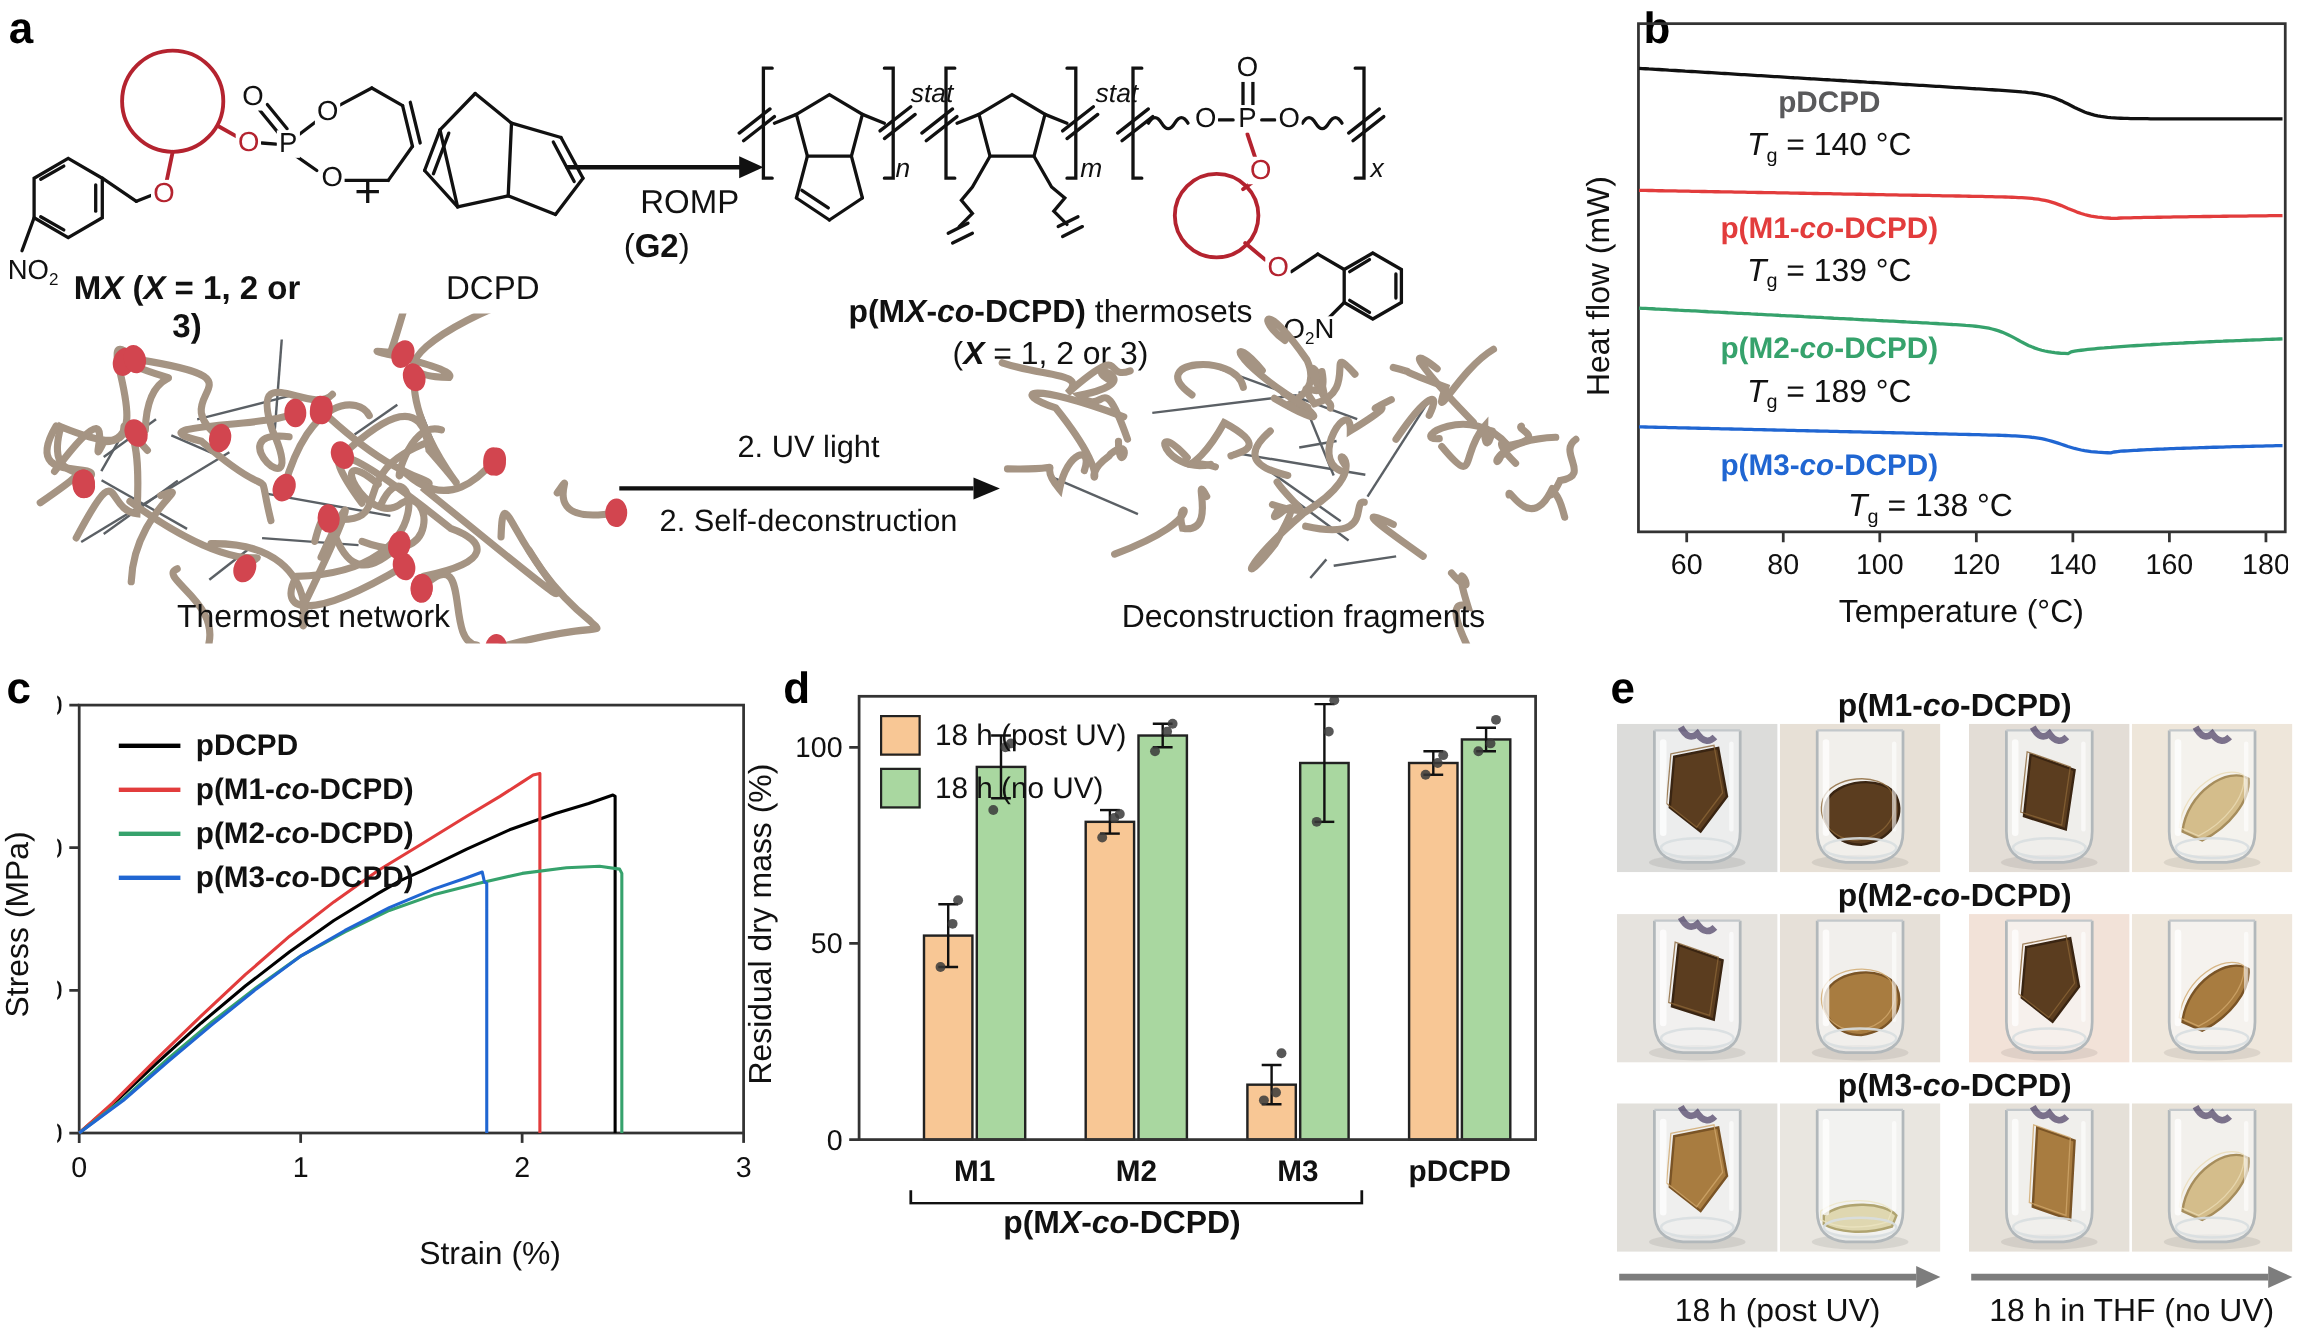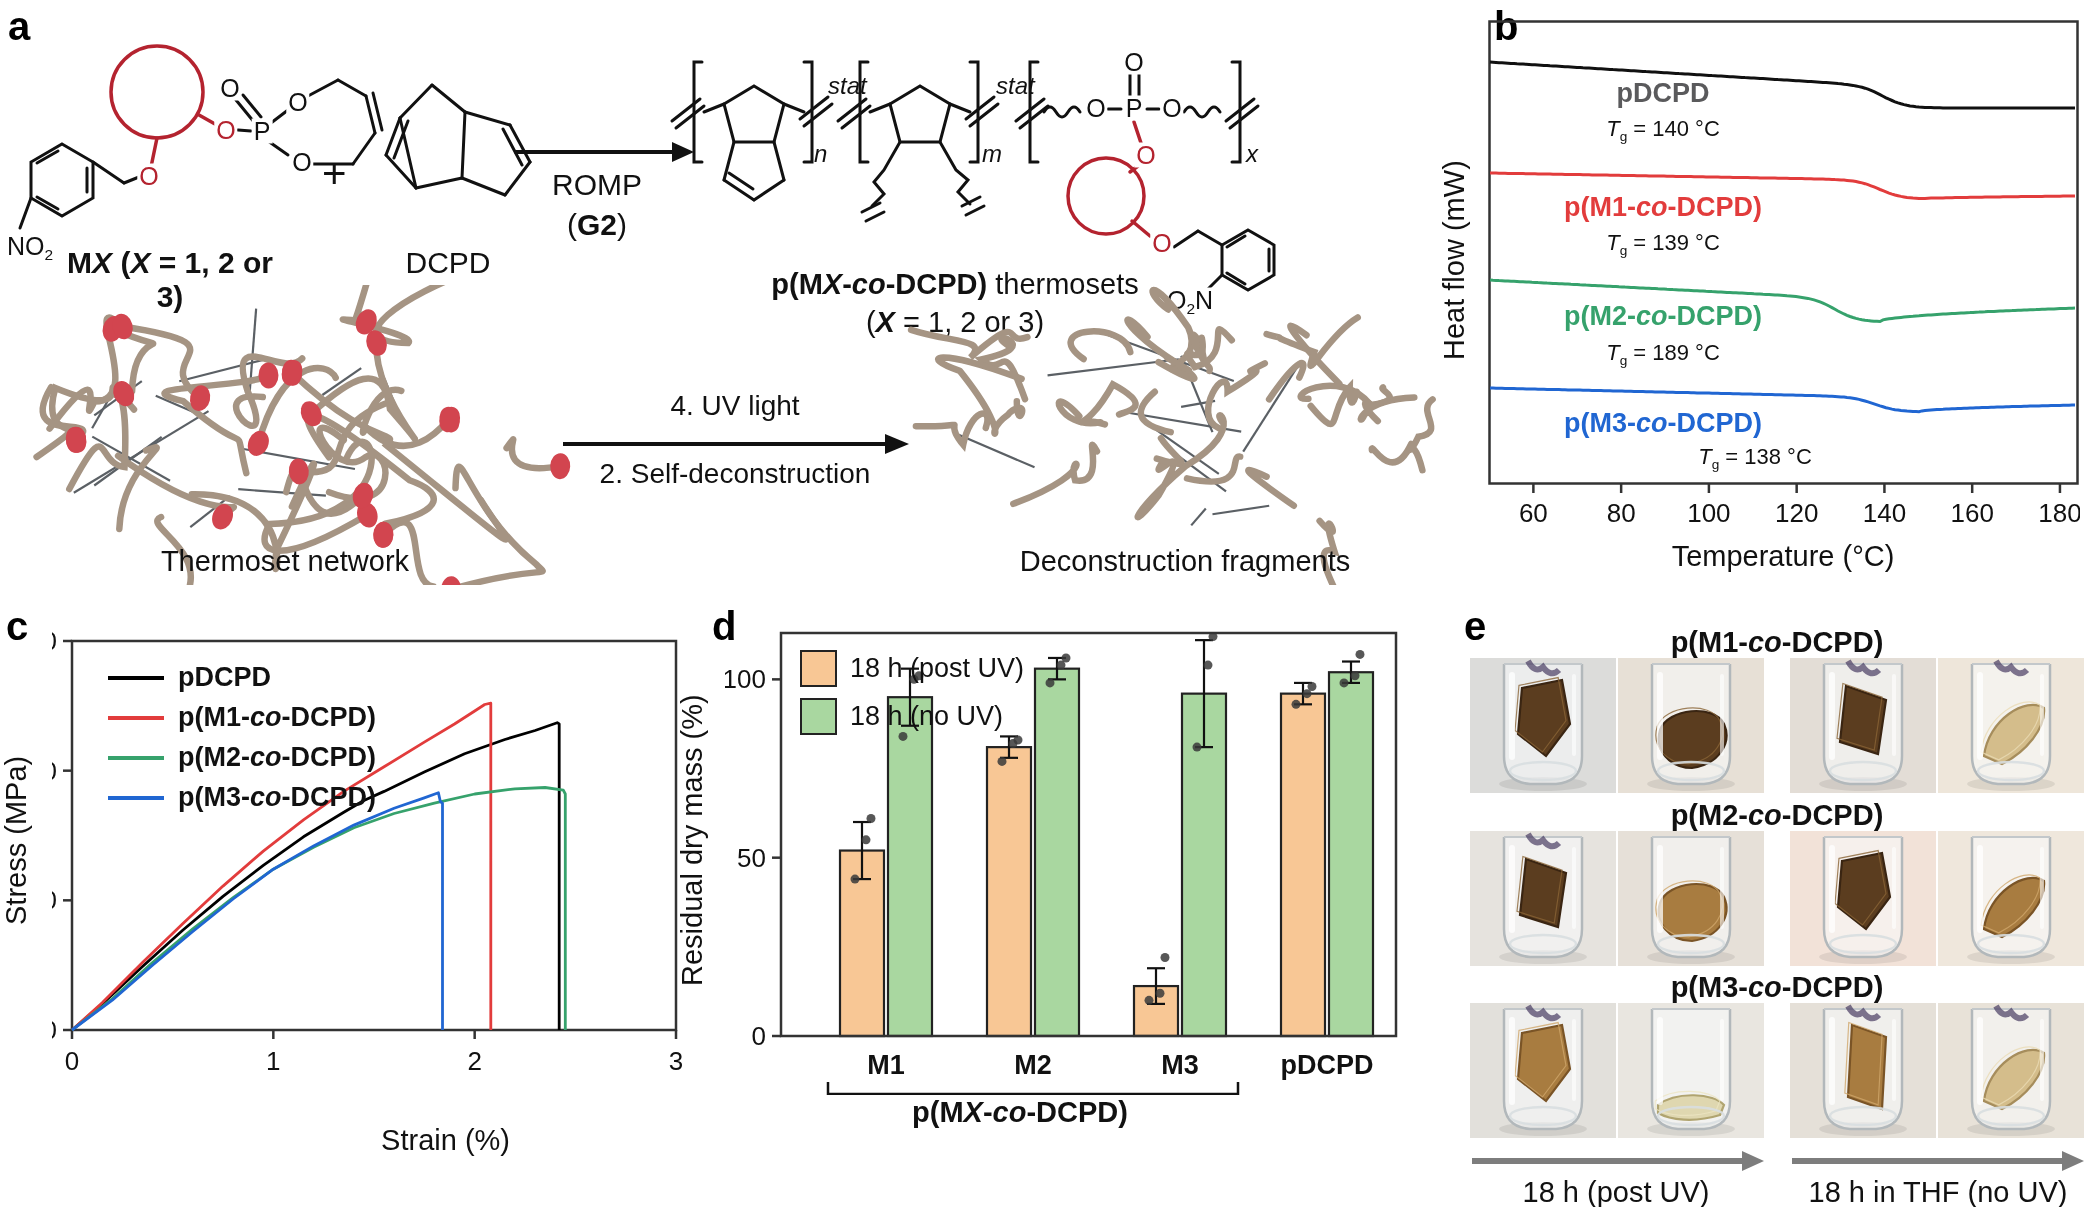--- a/index.html
+++ b/index.html
@@ -15,21 +15,21 @@
   .atom{position:absolute;transform:translate(-50%,-50%);font-size:25px;line-height:1;
         background:#fff;padding:0 2px;white-space:nowrap;}
   .atom.red{color:#b4232f;}
   .chem-lbl{font-size:30px;}
   .axis-title{font-size:29px;color:#111;}
   .vlabel{writing-mode:vertical-rl;transform:rotate(180deg);}
   .legend-row{position:absolute;display:flex;align-items:center;}
   .legend-line{width:56px;height:4px;margin-right:14px;flex:none;}
   .legend-box{width:33px;height:33px;border:2.5px solid #222;margin-right:13px;flex:none;}
   .series-lbl{font-size:27px;font-weight:700;}
-  .tg-lbl{font-size:22px;color:#111;}
+  .tg-lbl{font-size:29px;color:#111;}
   svg{display:block;}
 </style>
 </head>
 <body>
 
 <div class="fig">
 
   <div class="abs panel-letter" style="left:8px;top:4px;">a</div>
   <div class="abs panel-letter" style="left:1494px;top:4px;">b</div>
   <div class="abs panel-letter" style="left:6px;top:604px;">c</div>
@@ -156,21 +156,21 @@
   <span class="atom" style="left:1134px;top:108px;">P</span>
   <span class="atom" style="left:1134px;top:62px;">O</span>
   <span class="atom" style="left:1172px;top:108px;">O</span>
   <span class="atom red" style="left:1146px;top:155px;">O</span>
   <span class="atom red" style="left:1162px;top:243px;">O</span>
   <span class="atom" style="left:1190px;top:302px;"><span>O</span><span class="rt-sub">2</span><span>N</span></span>
 
   <div class="abs chem-lbl center" style="left:60px;top:246px;width:220px;font-weight:700;"><span class="rt-b">M</span><span class="rt-bi">X</span><span> (</span><span class="rt-bi">X</span><span> = 1, 2 or 3)</span></div>
   <div class="abs chem-lbl center" style="left:373px;top:246px;width:150px;">DCPD</div>
   <div class="abs" style="left:322px;top:150px;font-size:42px;">+</div>
-  <div class="abs chem-lbl center" style="left:522px;top:168px;width:150px;">ROMP</div>
+  <div class="abs chem-lbl center" style="left:522px;top:168px;width:150px;text-align:right;">ROMP</div>
   <div class="abs chem-lbl center" style="left:522px;top:208px;width:150px;"><span>(</span><span class="rt-b">G2</span><span>)</span></div>
   <div class="abs chem-lbl center" style="left:730px;top:268px;width:450px;font-size:29px;"><span class="rt-b">p(M</span><span class="rt-bi">X</span><span class="rt-b">-</span><span class="rt-bi">co</span><span class="rt-b">-DCPD)</span><span> thermosets</span></div>
   <div class="abs chem-lbl center" style="left:730px;top:306px;width:450px;font-size:29px;"><span>(</span><span class="rt-bi">X</span><span> = 1, 2 or 3)</span></div>
   <span class="abs rt-i" style="left:828px;top:72px;font-size:24px;">stat</span>
   <span class="abs rt-i" style="left:996px;top:72px;font-size:24px;">stat</span>
   <span class="abs rt-i" style="left:814px;top:140px;font-size:24px;">n</span>
   <span class="abs rt-i" style="left:982px;top:140px;font-size:24px;">m</span>
   <span class="abs rt-i" style="left:1246px;top:140px;font-size:24px;">x</span>
 
   <svg id="network-svg" class="abs" style="left:0;top:285px;" width="1460" height="300">
@@ -276,21 +276,21 @@
       <path d="M1154.8,106.8 C1134.1,124.8 1134.1,138.8 1170.7,147.2" stroke="#a59483" stroke-width="6.5" fill="none" stroke-linecap="round"></path>
       <path d="M1299.3,92.5 C1310.7,69.1 1297.5,72.6 1269.1,114.4" stroke="#a59483" stroke-width="6.5" fill="none" stroke-linecap="round"></path>
       <path d="M1008.1,129.6 C972.9,155.0 1025.1,167.3 959.8,85.9 C917.8,71.5 936.4,61.6 1021.6,93.9" stroke="#a59483" stroke-width="6.5" fill="none" stroke-linecap="round"></path>
       <path d="M1264.8,78.3 C1222.7,99.4 1291.7,67.1 1227.6,106.6 C1228.1,74.0 1190.0,131.1 1219.0,143.2" stroke="#a59483" stroke-width="6.5" fill="none" stroke-linecap="round"></path>
       <path d="M1231.8,55.2 C1202.6,23.3 1236.5,71.0 1194.9,82.0 C1171.6,49.1 1209.3,91.2 1201.8,52.8" stroke="#a59483" stroke-width="6.5" fill="none" stroke-linecap="round"></path>
     </svg>
   <svg class="abs" style="left:555px;top:420px;" width="360" height="50">
     <line x1="8" y1="24" x2="330" y2="24" stroke="#111" stroke-width="4"></line>
     <polygon points="330,14 354,24 330,34" fill="#111"></polygon>
   </svg>
-  <div class="abs chem-lbl center" style="left:575px;top:390px;width:320px;font-size:28px;">4. UV light</div>
+  <div class="abs chem-lbl center" style="left:575px;top:390px;width:320px;font-size:28px;">2. UV light</div>
   <div class="abs chem-lbl center" style="left:555px;top:458px;width:360px;font-size:28px;">2. Self-deconstruction</div>
   <div class="abs center" style="left:985px;top:545px;width:400px;font-size:29px;">Deconstruction fragments</div>
   <div class="abs center" style="left:105px;top:545px;width:360px;font-size:29px;">Thermoset network</div>
 
   <svg id="dsc-svg" class="abs" style="left:1488px;top:20px;" width="592" height="505">
       <rect x="1.5" y="1.5" width="588" height="462" fill="none" stroke="#333" stroke-width="2.5"></rect>
       <line x1="45.38059701492537" y1="463.5" x2="45.38059701492537" y2="473" stroke="#333" stroke-width="2.5"></line>
       <text x="45.38059701492537" y="502" text-anchor="middle" font-size="26" fill="#111" font-family="&quot;Liberation Sans&quot;, sans-serif">60</text>
       <line x1="133.1417910447761" y1="463.5" x2="133.1417910447761" y2="473" stroke="#333" stroke-width="2.5"></line>
       <text x="133.1417910447761" y="502" text-anchor="middle" font-size="26" fill="#111" font-family="&quot;Liberation Sans&quot;, sans-serif">80</text>

